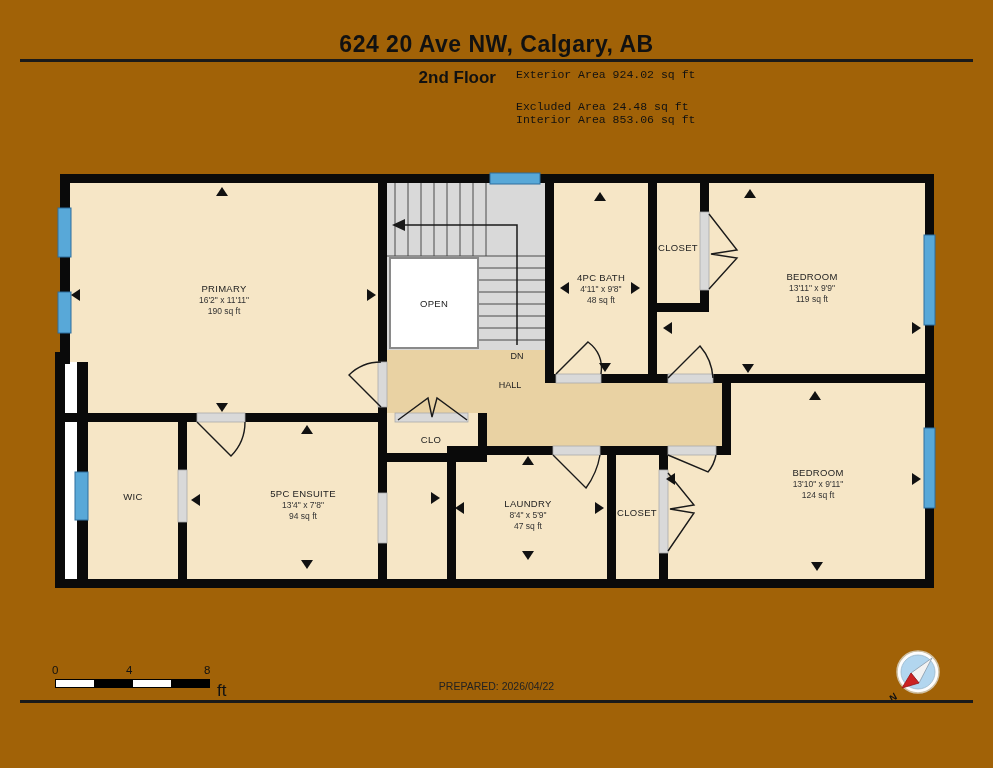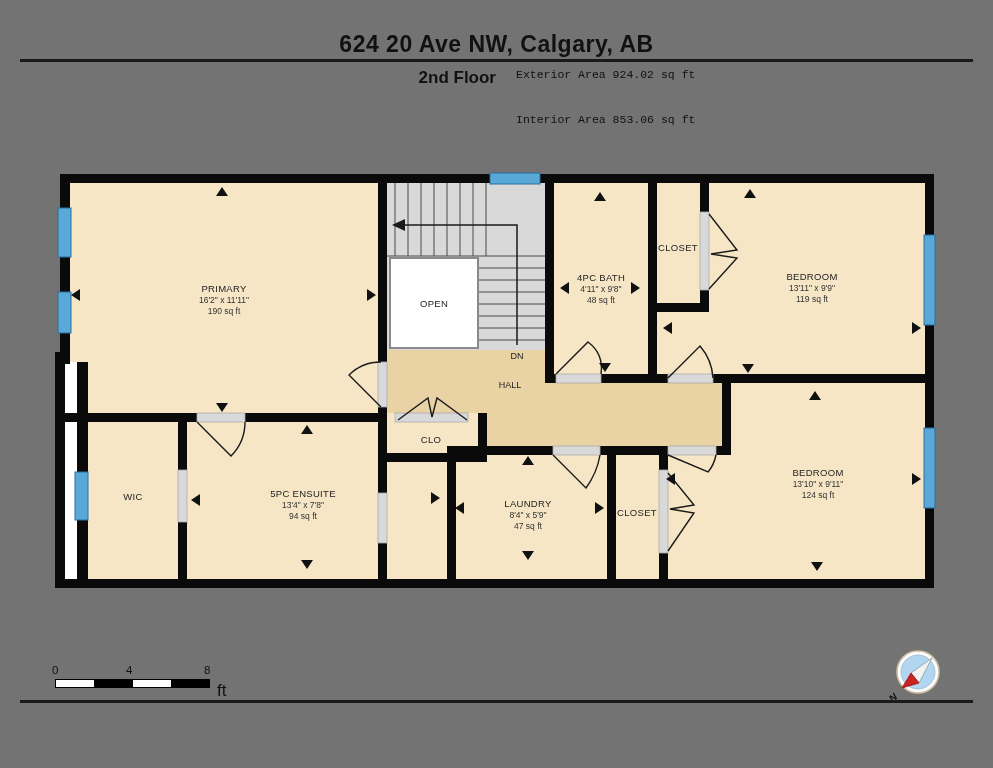--- a/index.html
+++ b/index.html
@@ -1,16 +1,16 @@
 <!DOCTYPE html>
 <html><head>
 <meta charset="utf-8">
 <style>
   html,body{margin:0;padding:0;background:#ffffff;}
-  #page{position:relative;width:993px;height:768px;background:#737373;overflow:hidden;
+  #page{position:relative;width:993px;height:768px;background:#a16207;overflow:hidden;
         font-family:"Liberation Sans", sans-serif;color:#111;}
   .abs{position:absolute;}
   #title{top:31px;left:0;width:993px;text-align:center;font-size:23px;font-weight:bold;letter-spacing:.5px;}
   #title-rule{top:59px;left:20px;width:953px;height:3px;background:#1a1a1a;}
   #floor-label{top:68px;left:300px;width:196px;text-align:right;font-size:17px;font-weight:bold;}
   .area-line{left:516px;width:300px;font-size:11.5px;font-family:Liberation Mono, monospace;}
   #area-1{top:68px;} #area-2{top:84px;margin-top:29px;} #area-3{top:100px;}
   #plan-svg{top:0;left:0;}
   
   #scalebar{top:664px;left:55px;width:200px;height:30px;}
@@ -32,20 +32,21 @@
 <body>
 
 <div id="page">
 
   <div class="abs" id="title">624 20 Ave NW, Calgary, AB</div>
   <div class="abs" id="title-rule"></div>
 
   <div class="abs" id="floor-label">2nd Floor</div>
   <div class="abs area-line" id="area-1">Exterior Area 924.02 sq ft</div>
   <div class="abs area-line" id="area-2">Interior Area 853.06 sq ft</div>
+  <div class="abs area-line" id="area-3">Excluded Area 24.48 sq ft</div>
 
   <svg class="abs" id="plan-svg" width="993" height="768" viewBox="0 0 993 768">
 
     <g>
       <rect x="60" y="174" width="874" height="414" fill="#f6e6c6"></rect>
       <polygon points="387,350 545,350 545,383 722,383 722,446 487,446 487,413 387,413" fill="#e9d2a3"></polygon>
       <rect x="65" y="362" width="12" height="217" fill="#ffffff"></rect>
     </g>
 
     <g>
@@ -211,20 +212,21 @@
     </div>
     <div id="bar">
       <div class="seg-w"></div>
         <div class="seg-b"></div>
         <div class="seg-w"></div>
         <div class="seg-b"></div>
     </div>
     <span id="ft-label">ft</span>
   </div>
 
+  <div class="abs" id="prepared">PREPARED: 2026/04/22</div>
 
   <svg class="abs" id="compass" width="68" height="68" viewBox="0 0 68 68">
     <circle cx="38" cy="28" r="21" fill="#fdfdfd" stroke="#cfc0a4" stroke-width="1.5"></circle>
     <circle cx="38" cy="28" r="17" fill="#b2d6ef" stroke="#9bb8cc" stroke-width="0.8"></circle>
     <polygon points="52,14 31,29 39,39" fill="#f2f2f2" stroke="#8899aa" stroke-width="0.8"></polygon>
     <polygon points="22,44 31,29 39,39" fill="#cc2222" stroke="#991111" stroke-width="0.8"></polygon>
     <text x="10" y="58" font-size="10" font-weight="bold" font-style="italic" fill="#111" transform="rotate(-40 12 55)">N</text>
   </svg>
 
   <div class="abs" id="footer-rule"></div>

